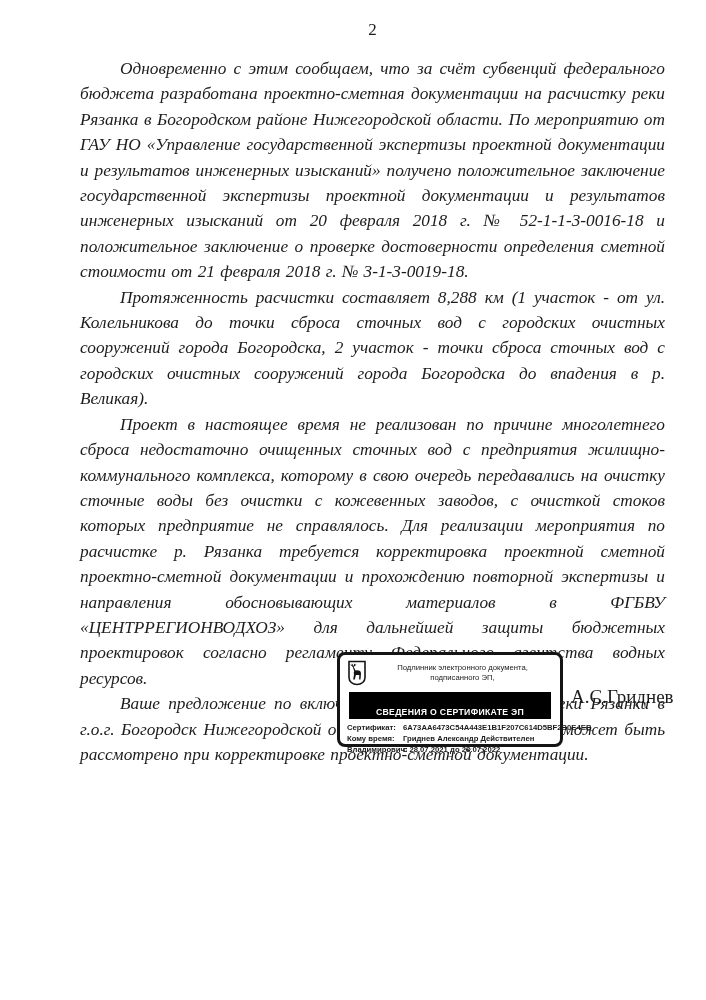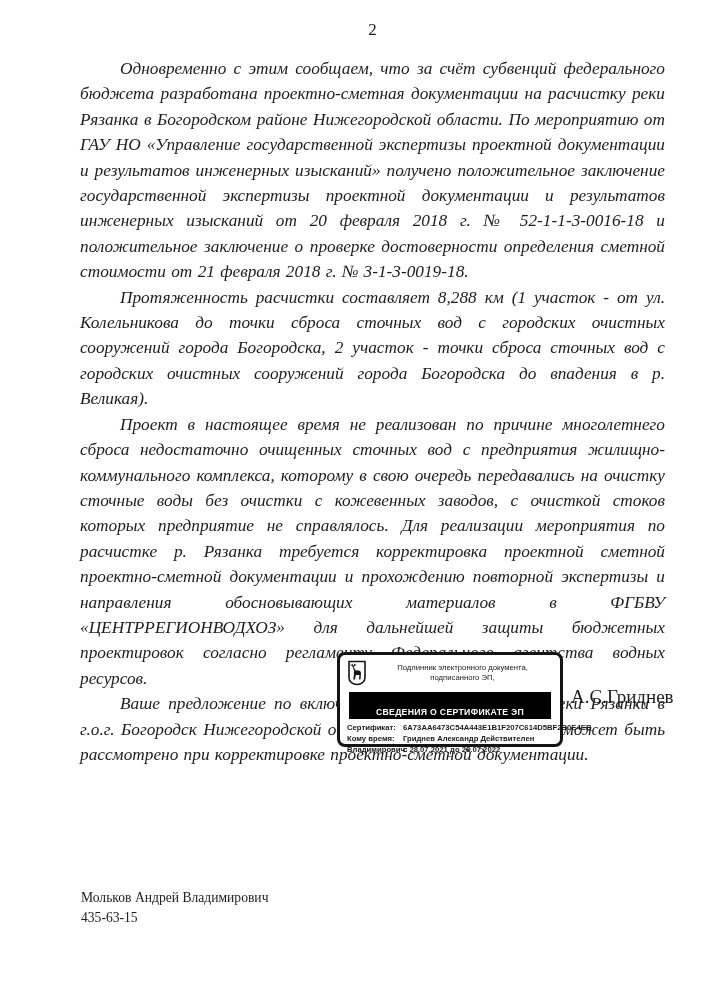--- a/index.html
+++ b/index.html
@@ -145,18 +145,14 @@
       <span>Гриднев Александр Действителен</span>
     </div>
     <div class="stamp-row">
       <span class="lbl">Владимирович:</span>
       <span>с 28.07.2021 до 28.07.2022</span>
     </div>
   </div>
 
   <div class="sig-name">А.С.Гриднев</div>
 
-  <div class="footer">
-    <div>Мольков Андрей Владимирович</div>
-    <div>435-63-15</div>
-  </div>
 
 </div>
 
 </body></html>

